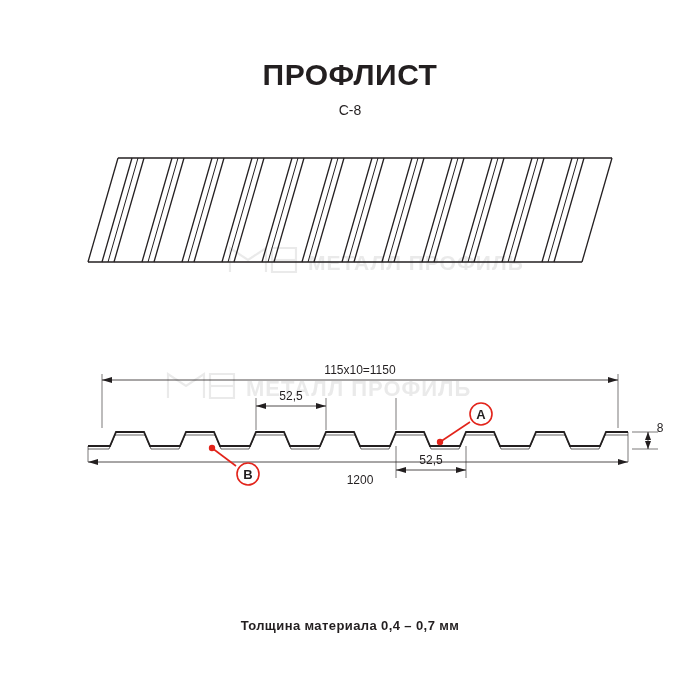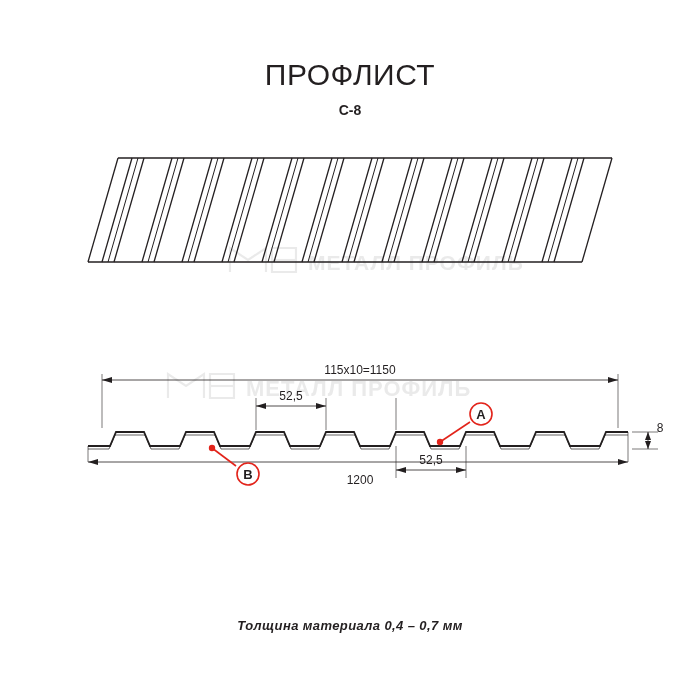--- a/index.html
+++ b/index.html
@@ -20,42 +20,41 @@
     width: 700px;
     height: 700px;
   }
   .title {
     position: absolute;
     top: 58px;
     left: 0;
     width: 700px;
     text-align: center;
     font-size: 30px;
-    font-weight: normal;
+    font-weight: bold;
     letter-spacing: 0.5px;
   }
   .subtitle {
     position: absolute;
     top: 102px;
     left: 0;
     width: 700px;
     text-align: center;
     font-size: 14px;
-    font-weight: bold;
+    font-weight: normal;
   }
   .footer-note {
     position: absolute;
     top: 618px;
     left: 0;
     width: 700px;
     text-align: center;
     font-size: 13px;
     font-weight: bold;
     letter-spacing: 0.4px;
-    font-style: italic;
   }
   .iso-wrap {
     position: absolute;
     top: 140px;
     left: 60px;
     width: 580px;
     height: 180px;
   }
   .section-wrap {
     position: absolute;

